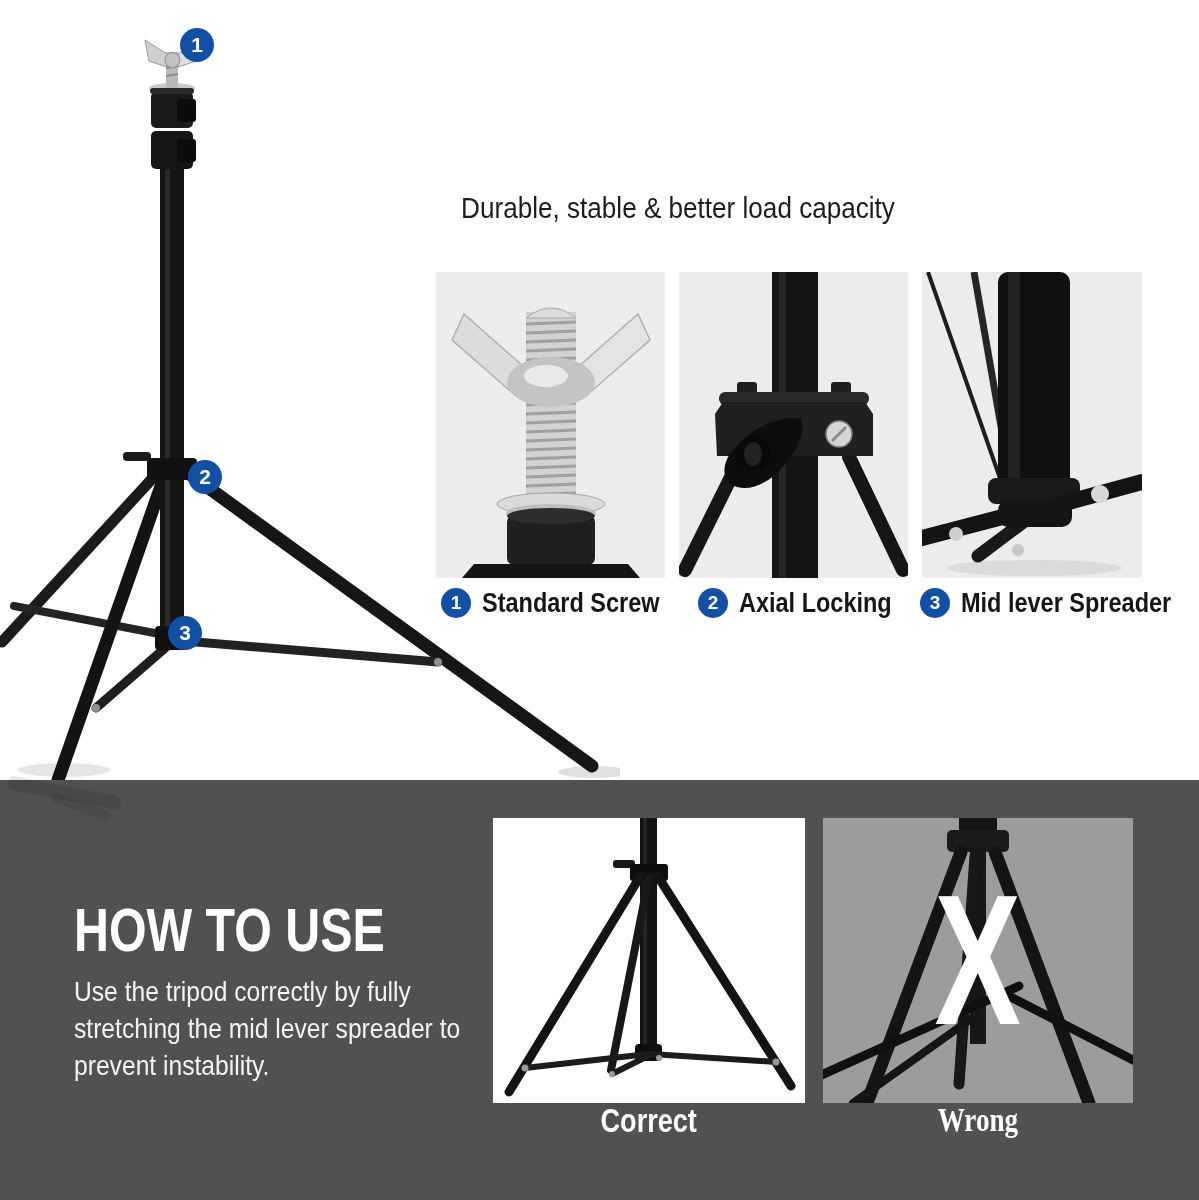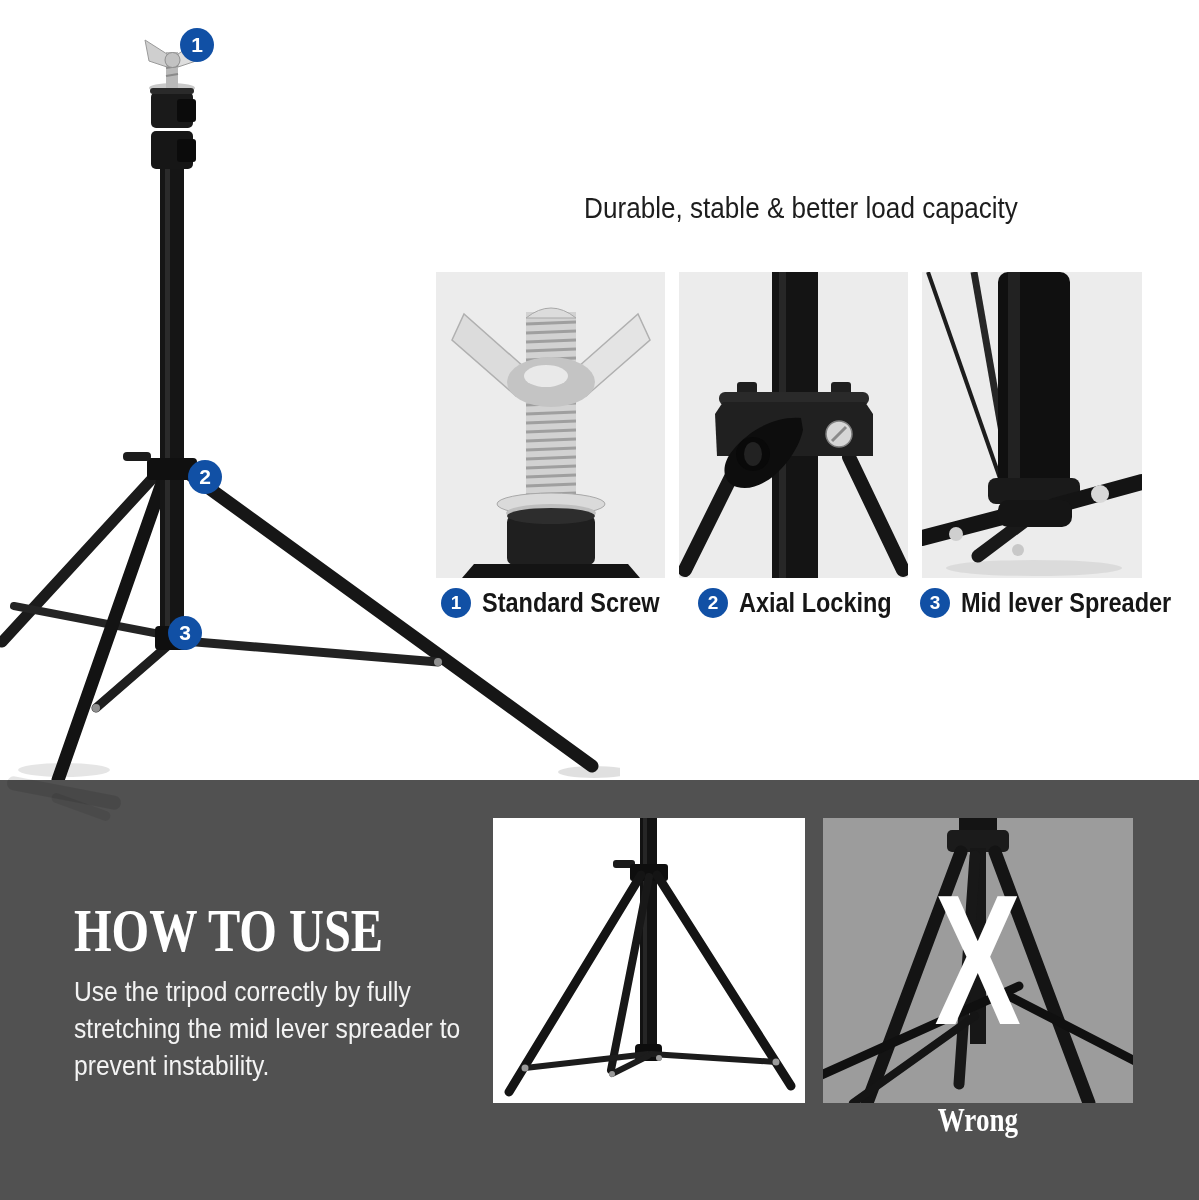--- a/index.html
+++ b/index.html
@@ -20,38 +20,38 @@
   .badge-hero { width:34px; height:34px; font-size:21px; }
   .badge-label { width:30px; height:30px; font-size:19px; flex:0 0 30px; }
 
   
   .title-wrap { left:437px; top:112px; width:728px; text-align:center; }
   .title-wrap span {
     display:inline-block; font-size:64px; font-weight:bold; color:#111111;
     transform:scaleX(0.78); transform-origin:center; white-space:nowrap;
     letter-spacing:-1px; line-height:1;
   }
-  .subtitle-wrap { left:437px; top:194px; width:728px; text-align:center; }
+  .subtitle-wrap { left:437px; top:194px; width:728px; text-align:left; }
   .subtitle-wrap span {
     display:inline-block; font-size:29px; font-weight:normal; color:#1d1d1d;
     transform:scaleX(0.9); transform-origin:center; white-space:nowrap; line-height:1;
   }
 
   
   .card { top:272px; height:306px; background:#ececec; overflow:hidden; }
   .card svg { display:block; }
   .feature-label { top:587px; height:32px; display:flex; align-items:center; gap:11px; }
   .feature-label .txt {
     font-size:27px; font-weight:bold; color:#161616; white-space:nowrap;
     transform:scaleX(0.87); transform-origin:left center; line-height:1;
   }
 
   
   .dark-section { left:0; top:780px; width:1199px; height:420px; background:#515151; }
-  .howto-heading { left:74px; top:896px;font-family:Liberation Serif, serif; }
+  .howto-heading { left:74px; top:896px; }
   .howto-heading span {
     display:inline-block; font-size:62px; font-weight:bold; color:#ffffff;
     transform:scaleX(0.78); transform-origin:left center; white-space:nowrap; line-height:1.1;
   }
   .howto-body {
     left:74px; top:974px; width:470px;
     font-size:28px; line-height:1.32; color:#f3f3f3;
     transform:scaleX(0.88); transform-origin:left top;
   }
   .example-img { top:818px; height:285px; overflow:hidden; }
@@ -272,17 +272,20 @@
       <line x1="152" y1="38" x2="136" y2="266" stroke="#181818" stroke-width="11" stroke-linecap="round"></line>
       <line x1="-4" y1="258" x2="196" y2="168" stroke="#101010" stroke-width="9" stroke-linecap="round"></line>
       <line x1="314" y1="244" x2="178" y2="174" stroke="#101010" stroke-width="9" stroke-linecap="round"></line>
       <line x1="30" y1="285" x2="152" y2="198" stroke="#151515" stroke-width="8" stroke-linecap="round"></line>
     </svg>
     <div class="x-overlay">
       <span>X</span>
     </div>
   </div>
 
+  <div class="abs example-caption caption-correct">
+    <span>Correct</span>
+  </div>
   <div class="abs example-caption caption-wrong">
     <span>Wrong</span>
   </div>
 
 </div>
 
 </body></html>

